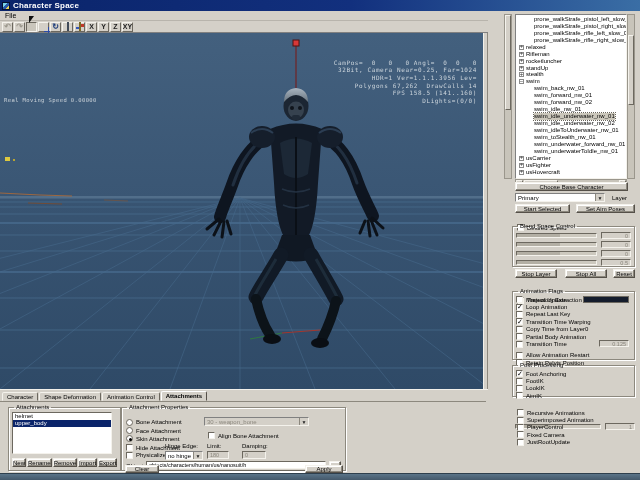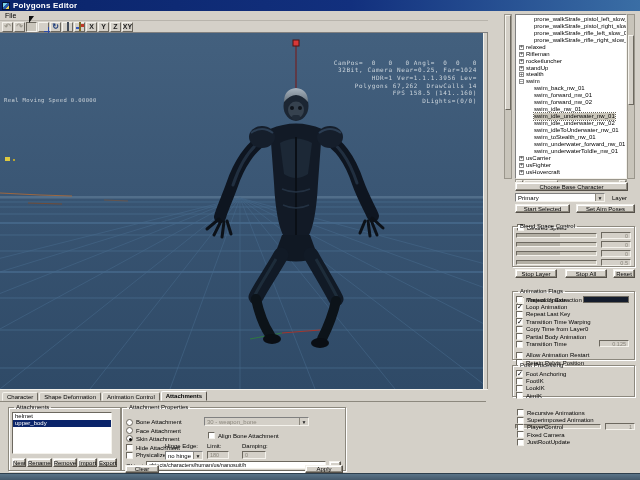--- a/index.html
+++ b/index.html
@@ -148,21 +148,21 @@
   .lbl { font-size:6px; color:#000; white-space:nowrap; }
 
   .bottom-strip { left:0; top:473px; width:640px; height:7px;
     background:linear-gradient(180deg,#5a7488 0%,#44596b 100%); border-top:1px solid #2e3f4d; }
 </style>
 </head>
 <body>
 
 <div class="px titlebar">
   <span class="title-icon"></span>
-  <span class="title-text">Polygons Editor</span>
+  <span class="title-text">Character Space</span>
 </div>
 
 <div class="px menubar">
   <span class="menu-item">File</span>
 </div>
 
 <div class="px toolbar">
 
     <div class="tbtn disabled">
       <span class="tglyph-slot"><span class="glyph-undo">↶</span></span>

